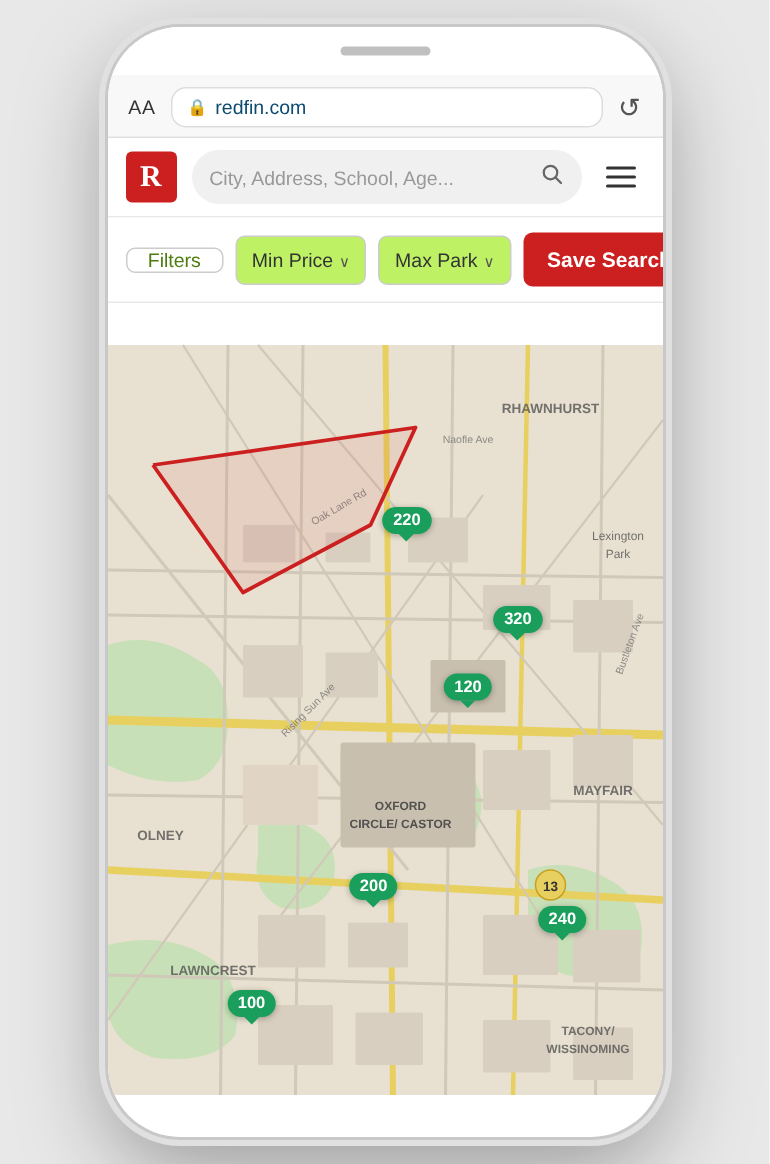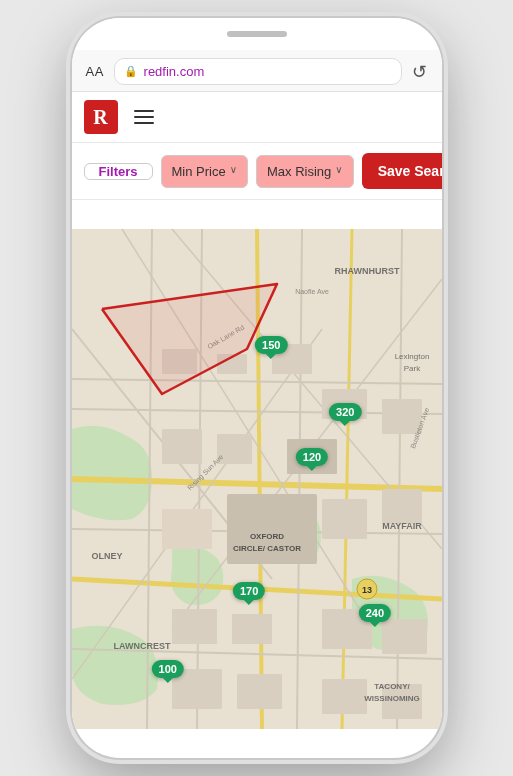--- a/index.html
+++ b/index.html
@@ -88,21 +88,21 @@
       padding: 5px 10px;
     }
 
     .lock-icon {
       font-size: 11px;
       color: #666;
     }
 
     .url-text {
       font-size: 13px;
-      color: #a21caf;
+      color: #0c4a6e;
     }
 
     .reload-btn {
       font-size: 18px;
       color: #555;
       cursor: pointer;
       transform: scaleX(-1);
     }
 
     
@@ -183,37 +183,37 @@
       border-bottom: 1px solid #e8e8e8;
       flex-shrink: 0;
     }
 
     .filter-btn {
       padding: 0 14px;
       border: 1.5px solid #ccc;
       border-radius: 6px;
       background: #fff;
       font-size: 13px;
-      font-weight: 700;
-      color: #a21caf;
+      font-weight: 400;
+      color: #4d7c0f;
       cursor: pointer;
       white-space: nowrap;
     }
 
     .dropdown-btn {
       padding: 8px 10px;
       border: 1.5px solid #ccc;
       border-radius: 6px;
-      background: #fca5a5;
+      background: #bef264;
       font-size: 13px;
       font-weight: 500;
       color: #333;
       cursor: pointer;
       display: flex;
-      align-items: flex-start;
+      align-items: flex-end;
       gap: 4px;
       white-space: nowrap;
     }
 
     .chevron {
       font-size: 10px;
       color: #555;
     }
 
     .save-search-btn {
@@ -284,35 +284,44 @@
           <span class="url-text">redfin.com</span>
         </div>
         <span class="reload-btn">↻</span>
       </div>
     </div>
 
     <div class="redfin-header">
       <div class="redfin-logo">
         <span class="redfin-logo-r">R</span>
       </div>
+      <div class="search-bar">
+        <span class="search-placeholder">City, Address, School, Age...</span>
+        <span class="search-icon-svg">
+          <svg width="16" height="16" viewBox="0 0 16 16" fill="none">
+            <circle cx="7" cy="7" r="4.5" stroke="#666" stroke-width="1.5"></circle>
+            <line x1="10.5" y1="10.5" x2="14" y2="14" stroke="#666" stroke-width="1.5" stroke-linecap="round"></line>
+          </svg>
+        </span>
+      </div>
       <div class="hamburger-btn">
         <div class="hamburger-line"></div>
         <div class="hamburger-line"></div>
         <div class="hamburger-line"></div>
       </div>
     </div>
 
     <div class="filter-bar">
       <button class="filter-btn">Filters</button>
       <button class="dropdown-btn">
         <span>Min Price</span>
         <span class="chevron">∨</span>
       </button>
       <button class="dropdown-btn">
-        <span>Max Rising</span>
+        <span>Max Park</span>
         <span class="chevron">∨</span>
       </button>
       <button class="save-search-btn">Save Search</button>
     </div>
 
     <div class="map-area">
       
       <svg class="map-svg" viewBox="0 0 370 500" xmlns="http://www.w3.org/2000/svg">
 
         <rect width="370" height="500" fill="#e8e0d0"></rect>
@@ -382,22 +391,22 @@
 
         <text x="155" y="110" text-anchor="middle" font-size="7" fill="#666" opacity="0.7" transform="rotate(-30, 155, 110)">Oak Lane Rd</text>
         <text x="240" y="65" text-anchor="middle" font-size="7" fill="#666" opacity="0.7">Naofle Ave</text>
         <text x="350" y="200" text-anchor="middle" font-size="7" fill="#666" opacity="0.7" transform="rotate(-70, 350, 200)">Bustleton Ave</text>
         <text x="135" y="245" text-anchor="middle" font-size="7" fill="#666" opacity="0.7" transform="rotate(-45, 135, 245)">Rising Sun Ave</text>
 
         <polyline points="30,80 90,165 175,120 205,55 30,80" fill="rgba(204,31,31,0.08)" stroke="#cc1f1f" stroke-width="2.5" stroke-linejoin="round"></polyline>
       </svg>
 
       
-      <div class="map-marker" style="left:54%;top:26%">150</div>
+      <div class="map-marker" style="left:54%;top:26%">220</div>
       <div class="map-marker" style="left:65%;top:46%">120</div>
       <div class="map-marker" style="left:74%;top:38%">320</div>
-      <div class="map-marker" style="left:48%;top:70%">170</div>
+      <div class="map-marker" style="left:48%;top:70%">200</div>
       <div class="map-marker" style="left:26%;top:84%">100</div>
       <div class="map-marker" style="left:82%;top:74%">240</div>
     </div>
 
   </div>
 </div>
 
 </body></html>

